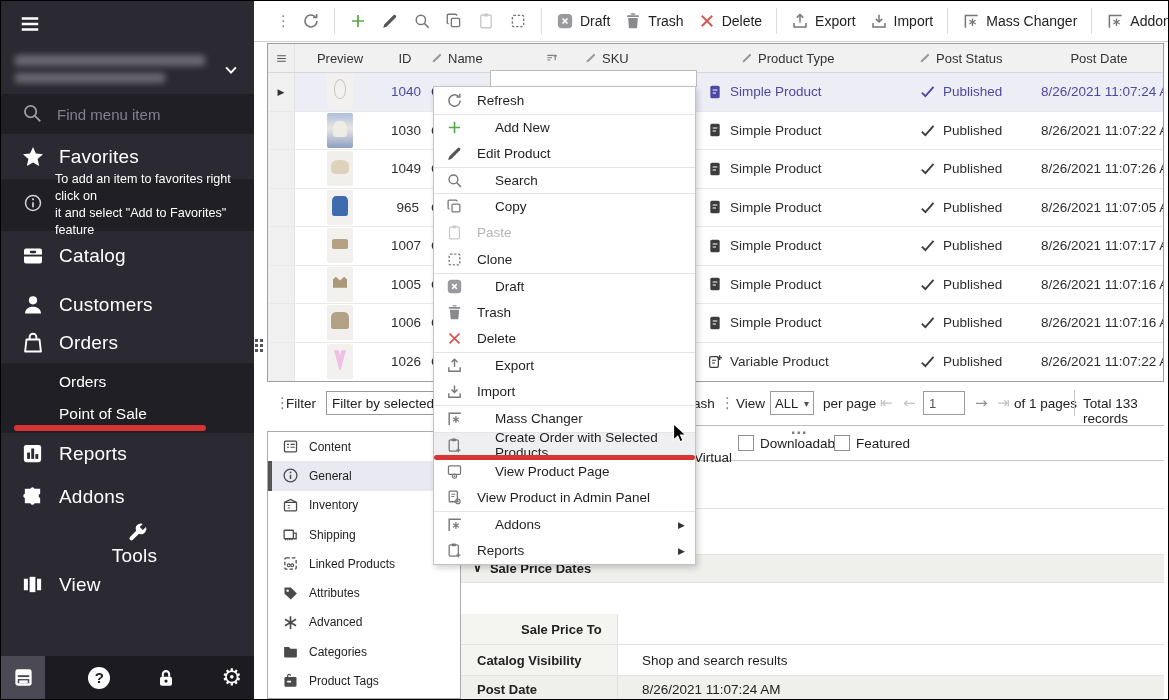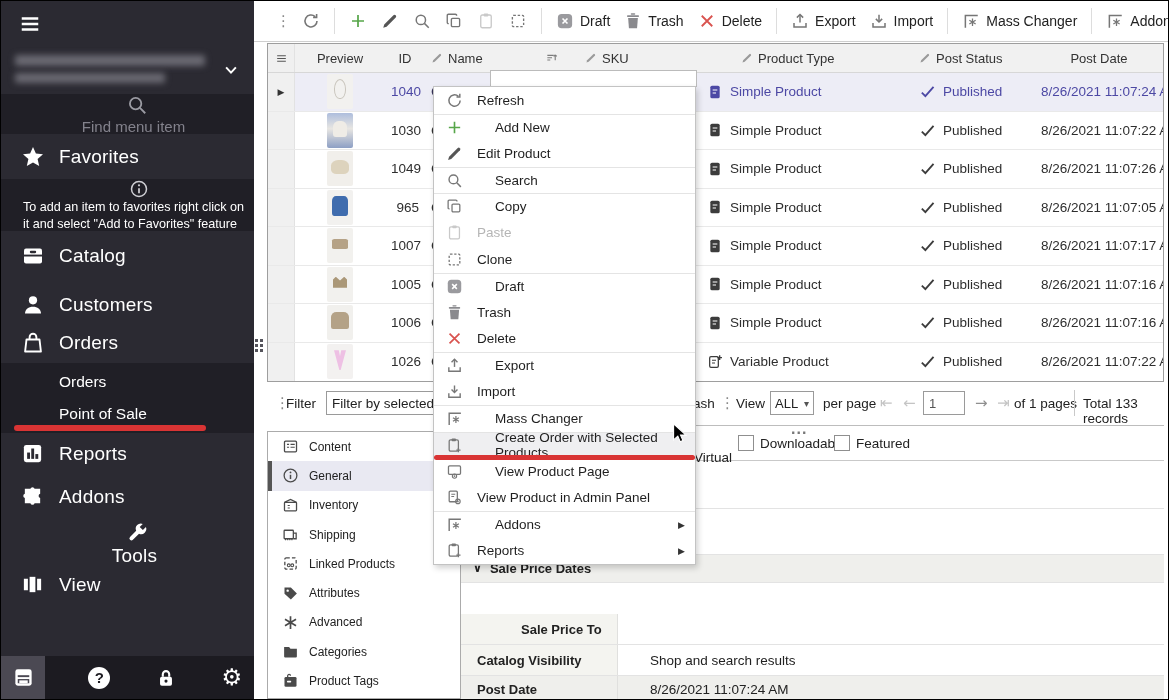--- a/index.html
+++ b/index.html
@@ -10,21 +10,21 @@
 
   
   .ic { display:inline-block; vertical-align:middle; }
   svg.ic { fill:none; stroke:none; }
 
   
   #sidebar { left:0; top:0; width:253px; height:700px; background:#2b2a32; color:#fff; }
   .sb-row { position:absolute; left:0; width:253px; display:flex; align-items:center; }
   .sb-ico { width:24px; height:24px; margin-left:20px; flex:0 0 24px; }
   .sb-label { margin-left:14px; font-size:19px; color:#fff; letter-spacing:.2px; }
-  .sb-dark { background:#201f26;flex-direction:column; }
+  .sb-dark { background:#201f26; }
   .blurbar { background:#6a6972; filter:blur(3px); border-radius:2px; }
   .sb-sub-label { margin-left:58px; font-size:15.5px; color:#fff; }
   .redline { position:absolute; height:6px; border-radius:3px; background:#d93434; }
   #sb-bottom { position:absolute; left:0; top:655px; width:253px; height:43px; background:#1c1b21; display:flex; align-items:center; }
   .sb-bcell { width:56px; height:43px; display:flex; align-items:center; justify-content:center; }
   .sb-bcell.hl { background:#4b4953; }
   .qmark { width:22px; height:22px; background:#fff; color:#1c1b21; border-radius:50%; font-weight:bold; font-size:15px; display:flex; align-items:center; justify-content:center; }
   .gear-glyph { font-size:23px; color:#fff; line-height:1; }
 
   
@@ -65,21 +65,21 @@
   
   #tabs-panel { left:266px; top:430px; width:194px; height:268px; border:1px solid #ababab; background:#fff; }
   .tab { height:29.3px; display:flex; align-items:center; gap:10px; padding-left:14px; font-size:12px; color:#222; position:relative; }
   .tab .ic { width:17px; height:17px; color:#4a4a4a; flex:0 0 17px; }
   .tab.sel { background:#e9e9f2; }
   .tab.sel::before { content:""; position:absolute; left:0; top:0; width:4px; height:100%; background:#555; }
 
   #details-panel { left:460px; top:424px; width:703px; height:276px; background:#fff; border-top:1px solid #bdbdbd; }
   .drow { position:absolute; left:0; width:703px; border-bottom:1px solid #e3e3e3; }
   .dlabel { position:absolute; left:0; top:0; bottom:0; width:157px; background:#f4f4f0; border-right:1px solid #e0e0de; display:flex; align-items:center; font-weight:bold; font-size:13px; color:#222; }
-  .dvalue { position:absolute; left:157px; right:0; top:0; bottom:0; display:flex; align-items:center; padding-left:32px; font-size:13.5px; color:#222; }
+  .dvalue { position:absolute; left:157px; right:0; top:0; bottom:0; display:flex; align-items:center; padding-left:24px; font-size:13.5px; color:#222; }
   .cbx { width:16px; height:16px; border:1px solid #8f8f8f; background:#fff; display:inline-block; }
   .cb-lab { font-size:13.5px; color:#222; }
   .secband { background:#efefec; font-weight:bold; font-size:13px; color:#222; display:flex; align-items:center; gap:8px; padding-left:12px; }
 
   
   #cmenu { left:432px; top:85px; width:263px; background:#fff; border:1px solid #c3c3c3; box-shadow:2px 3px 6px rgba(0,0,0,.18); z-index:20; }
   .cm-item { height:26.5px; display:flex; align-items:center; gap:14px; padding:0 10px 0 12px; font-size:13.5px; color:#1f1f1f; }
   .cm-item .ic { width:17px; height:17px; color:#777; flex:0 0 17px; }
   .cm-item.sep { border-top:1px solid #e4e4e4;gap:32px; }
   .cm-item.dis { color:#b5b5b5; } .cm-item.dis .ic { color:#c9c9c9; }

